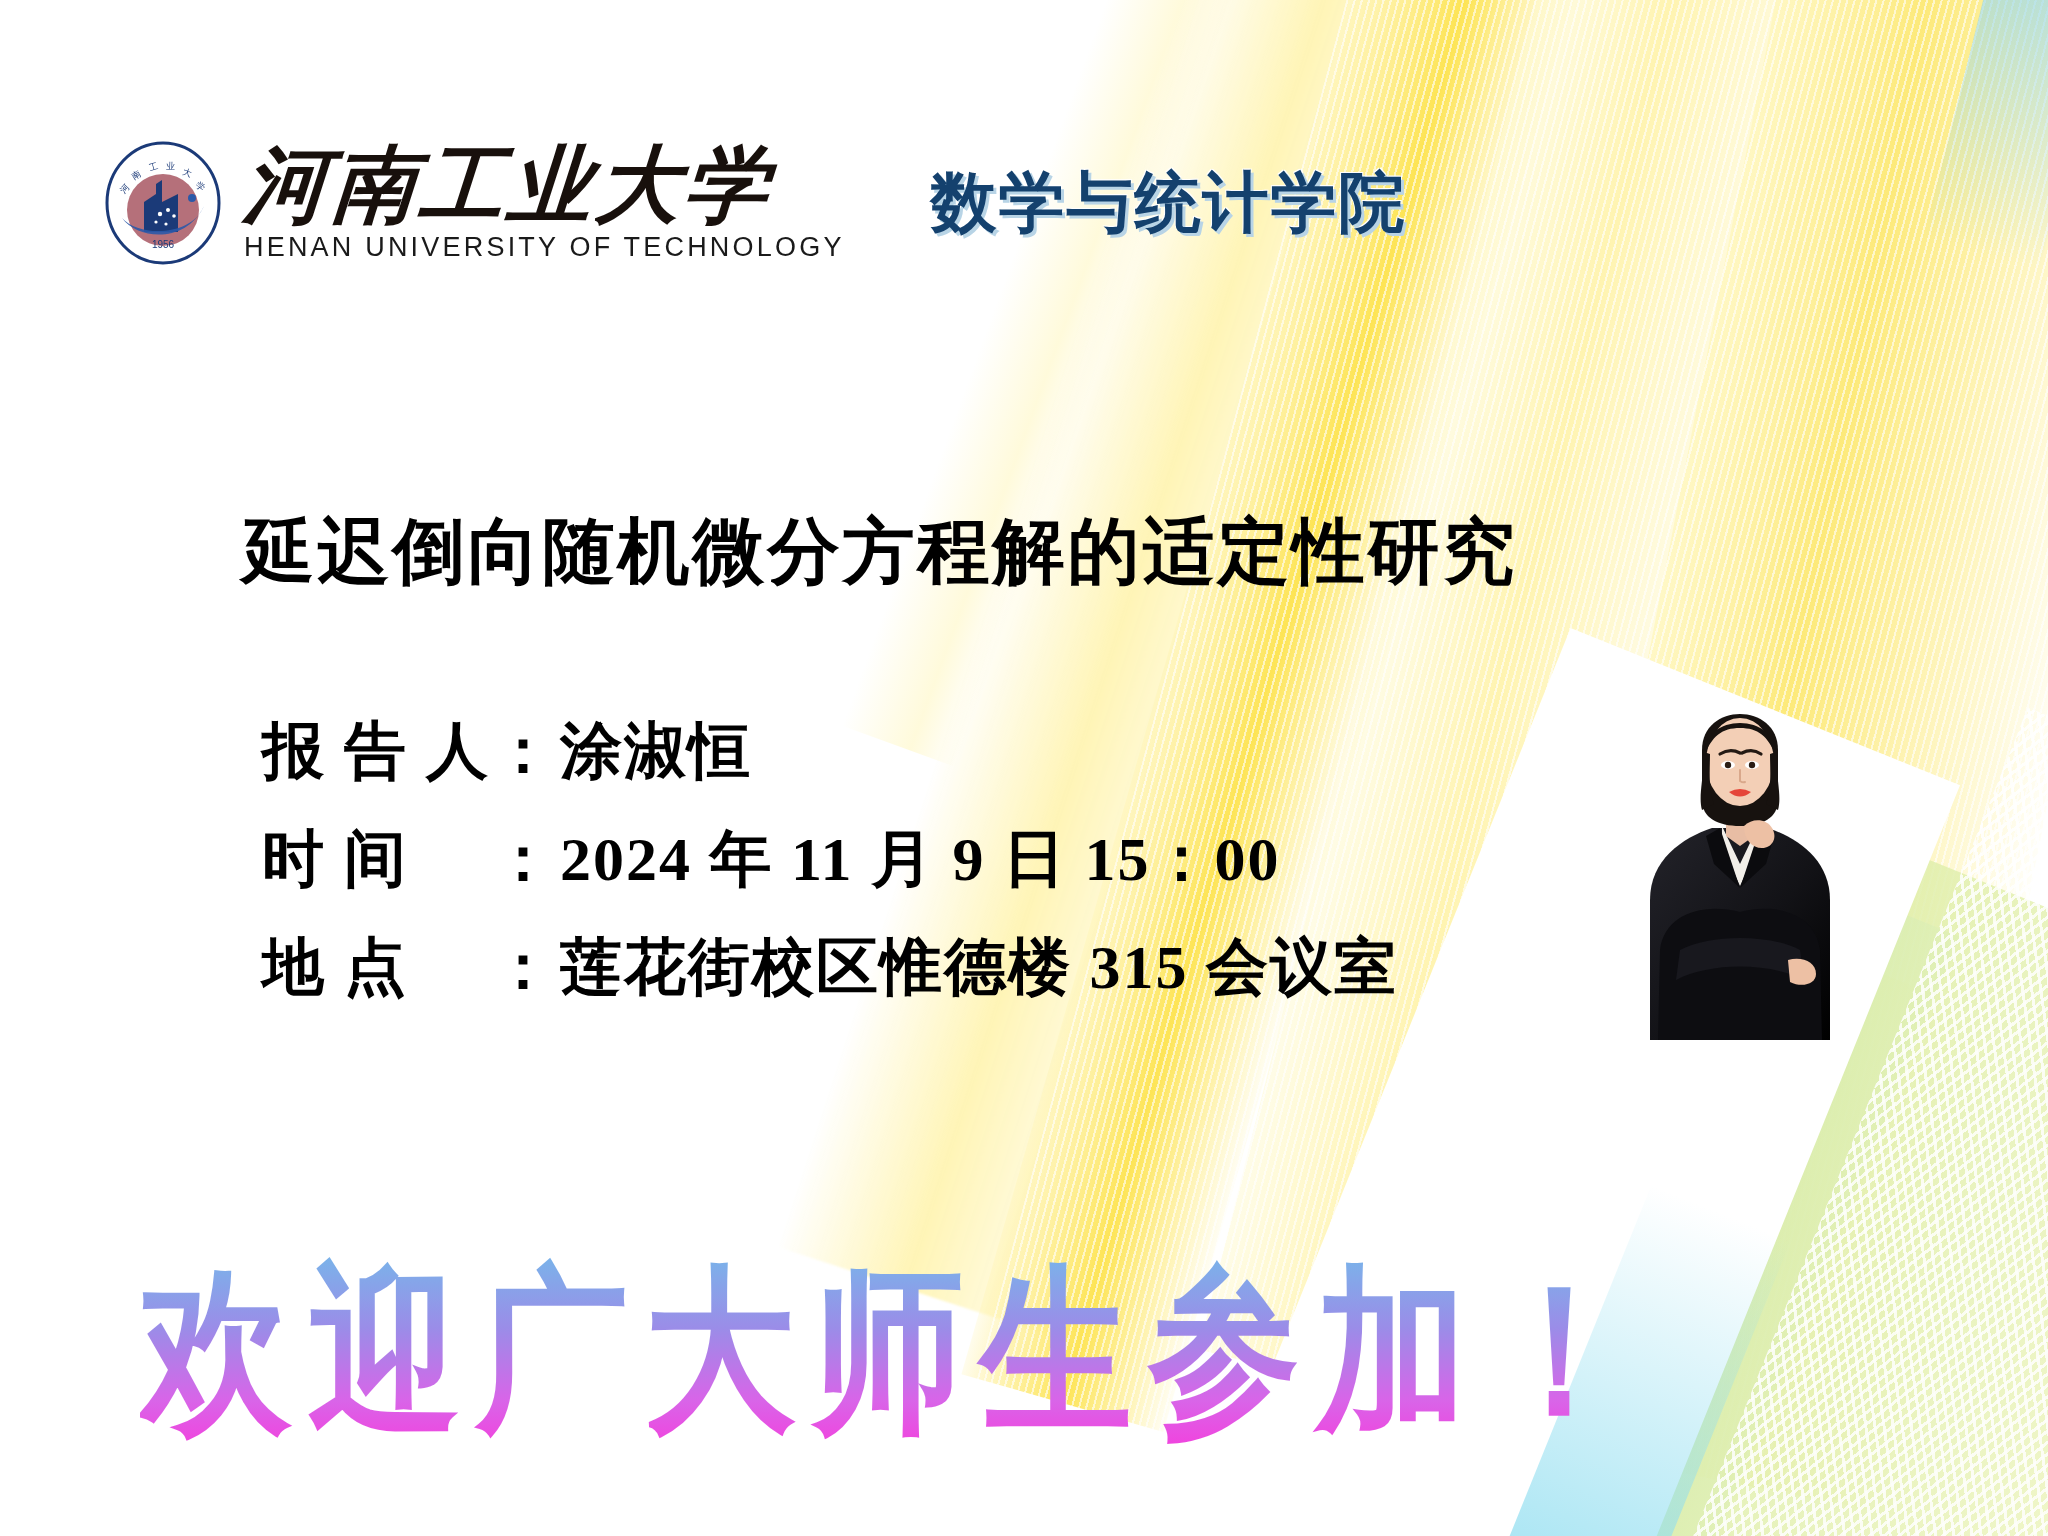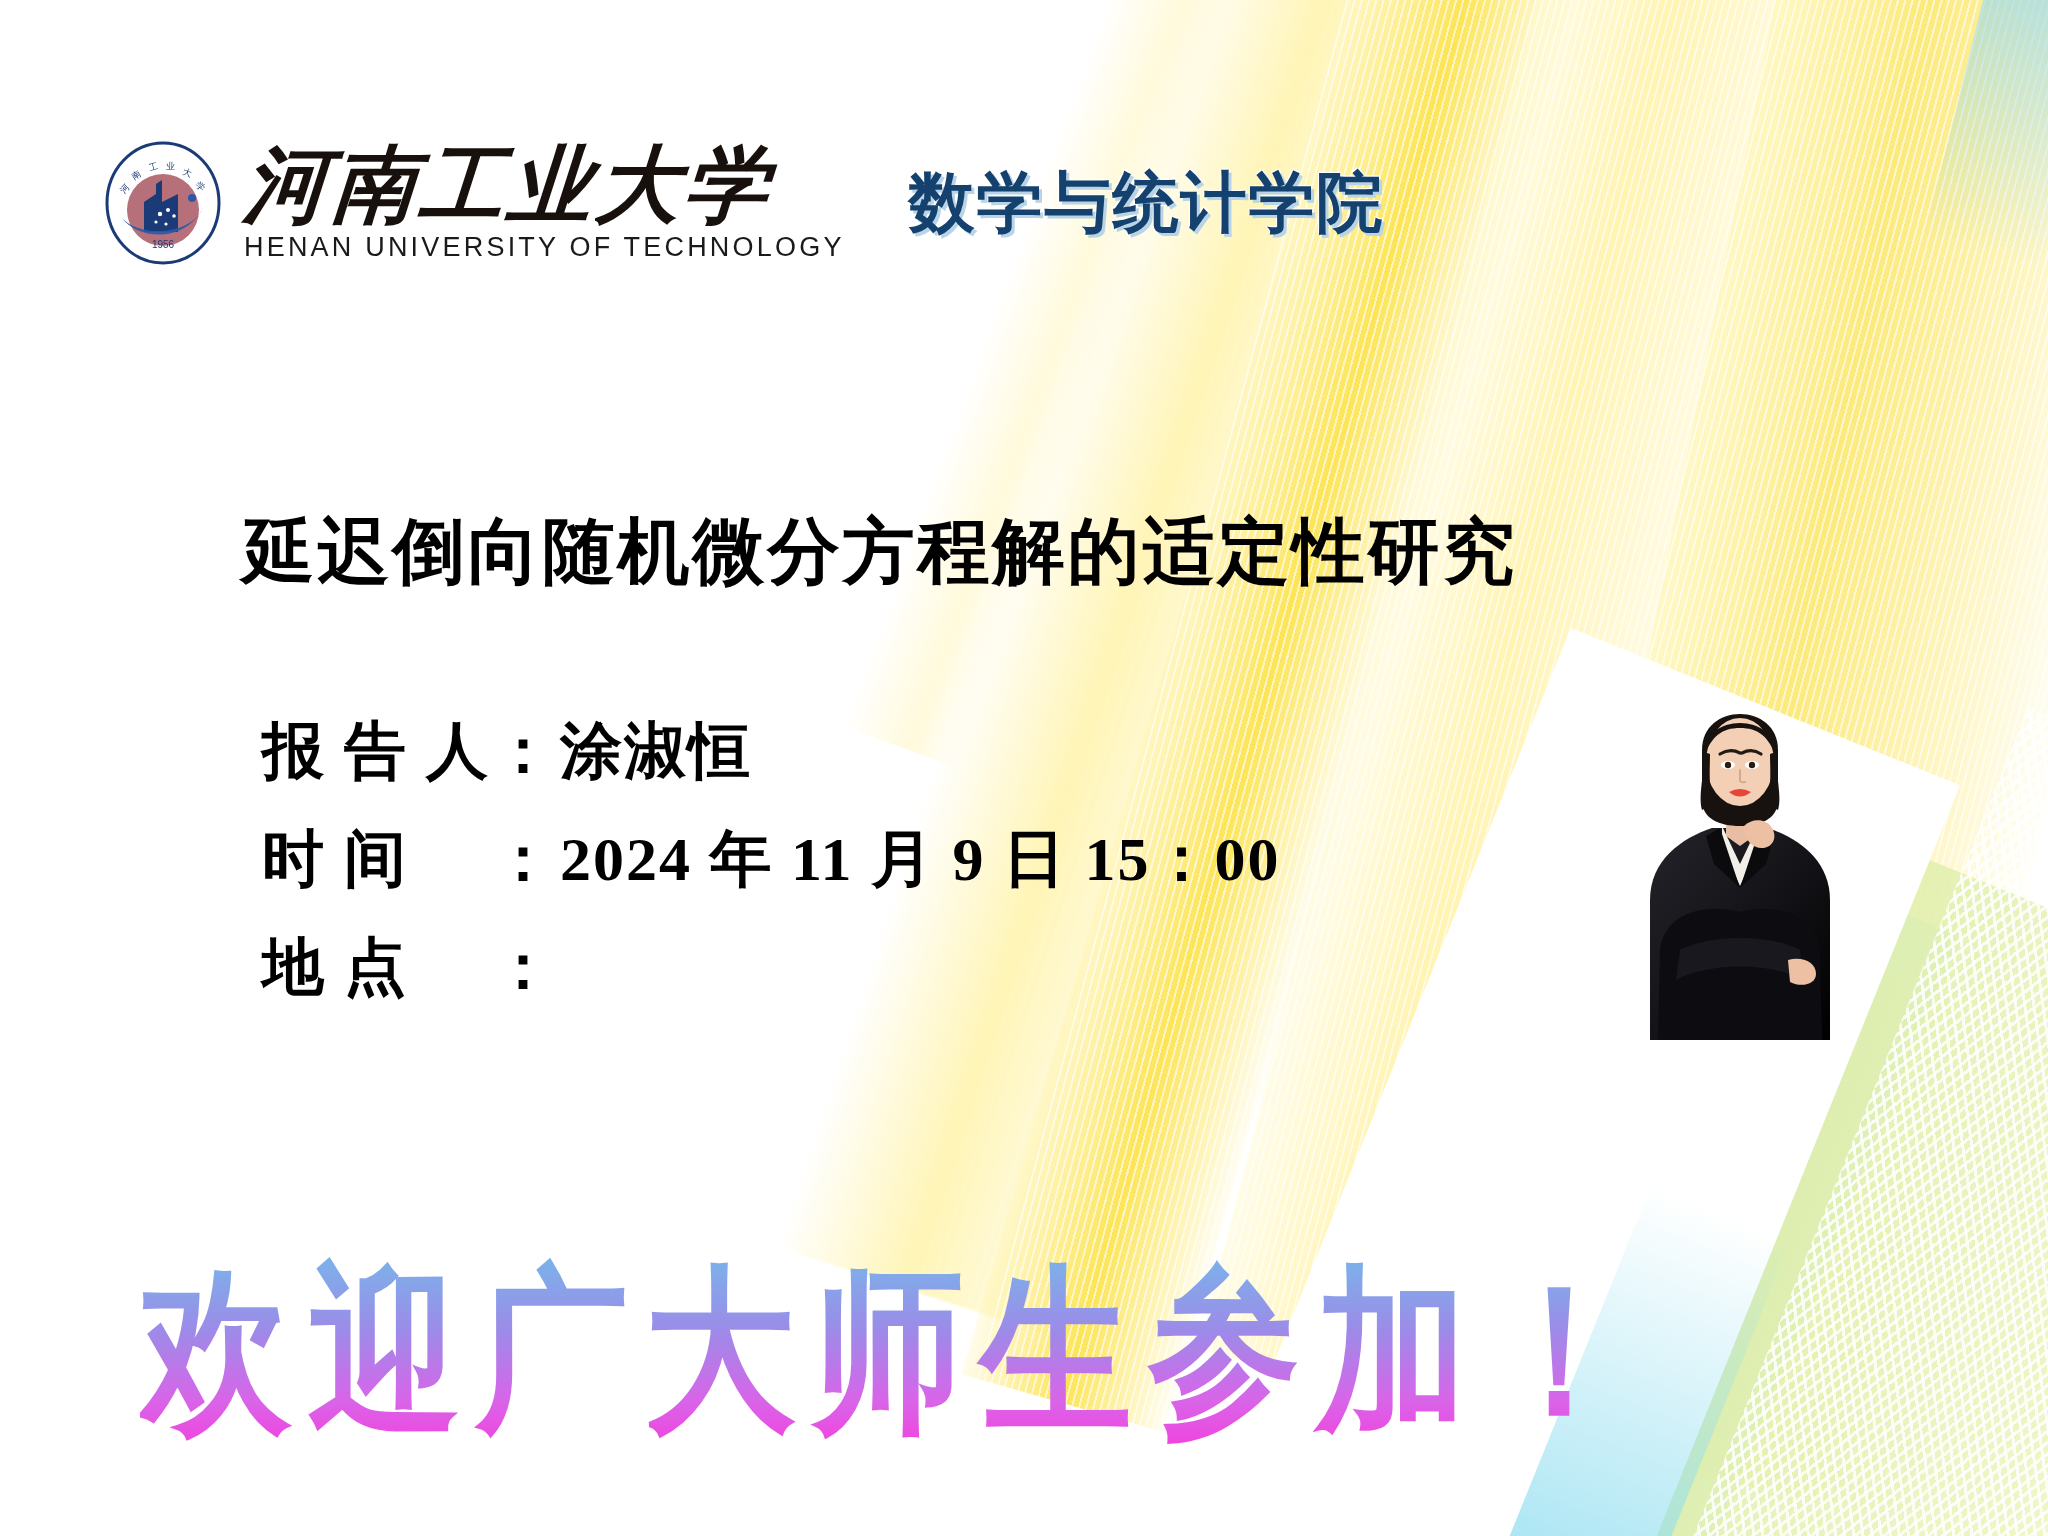--- a/index.html
+++ b/index.html
@@ -120,21 +120,21 @@
   .uni-name-en{
     font-family:"Liberation Sans", sans-serif;
     font-size:27px;letter-spacing:3.2px;
     color:#1a1a1a;font-weight:400;white-space:nowrap;
     text-align:center;
   }
   .school-name{
     font-family:"Liberation Sans", sans-serif;
     font-size:66px;font-weight:700;
     color:#14416e;letter-spacing:2px;white-space:nowrap;
-    margin-left:46px;
+    margin-left:68px;
     text-shadow:
       3px 3px 0 #b8d4e6,
       -1px -1px 0 #ffffff,
        1px -1px 0 #ffffff;
   }
 
   
   .talk-title{
     position:absolute;top:504px;left:0;width:1760px;
     text-align:center;
@@ -256,20 +256,21 @@
 
     <div class="info-row">
       <span class="info-label">时间</span>
       <span class="info-colon">：</span>
       <span class="info-value">2024 年 11 月 9 日 15：00</span>
     </div>
 
     <div class="info-row">
       <span class="info-label">地点</span>
       <span class="info-colon">：</span>
+      <span class="info-value">莲花街校区惟德楼 315 会议室</span>
     </div>
   </div>
 
   <div class="portrait">
     <svg width="200" height="390" viewBox="0 0 200 390">
       <defs>
         <linearGradient id="suit" x1="0" y1="0" x2="1" y2="1">
           <stop offset="0%" stop-color="#23232a"></stop>
           <stop offset="55%" stop-color="#121216"></stop>
           <stop offset="100%" stop-color="#000"></stop>

